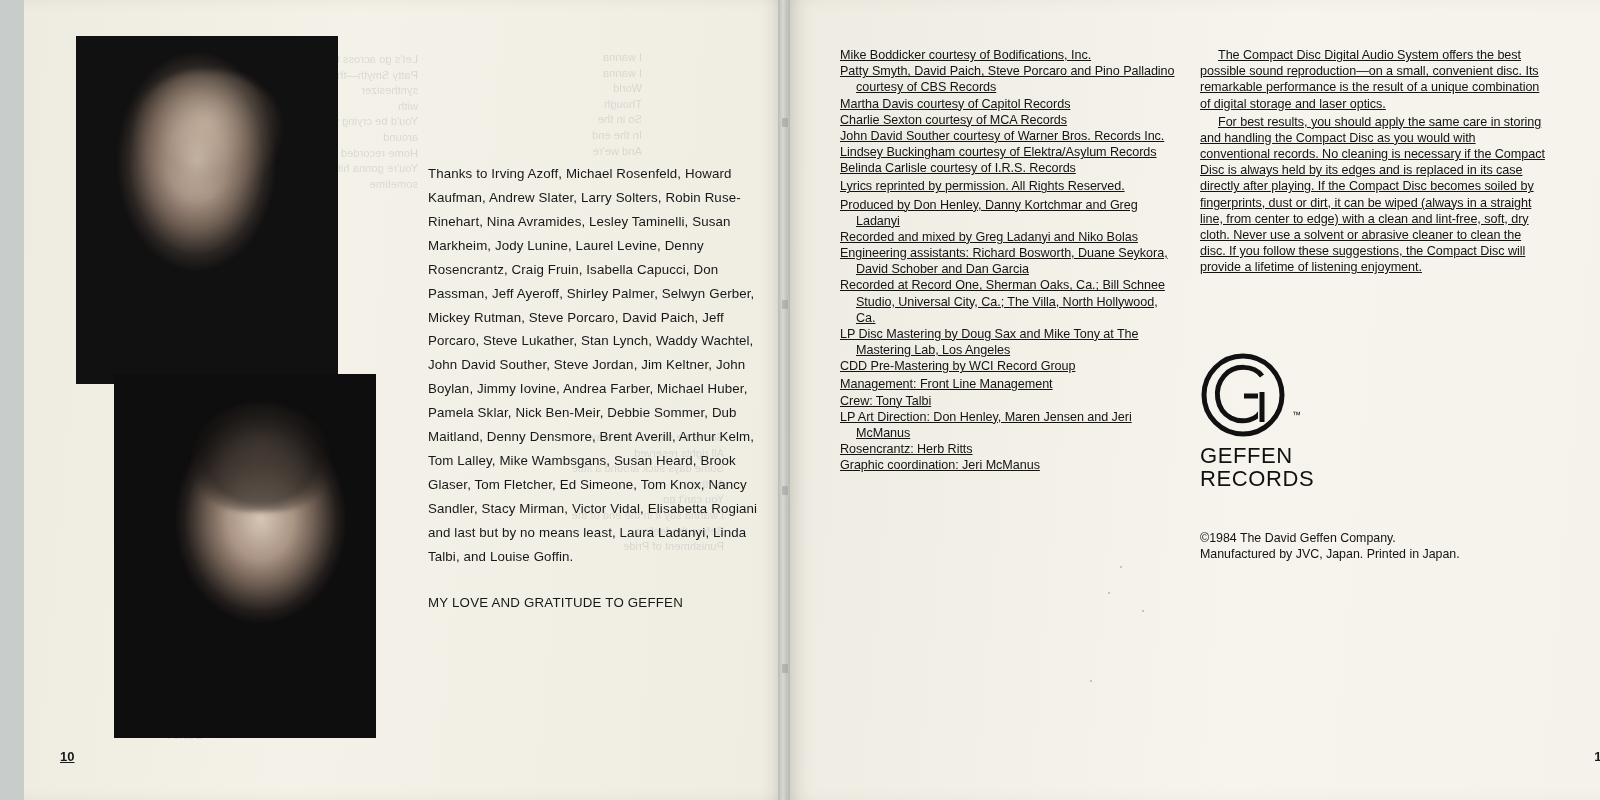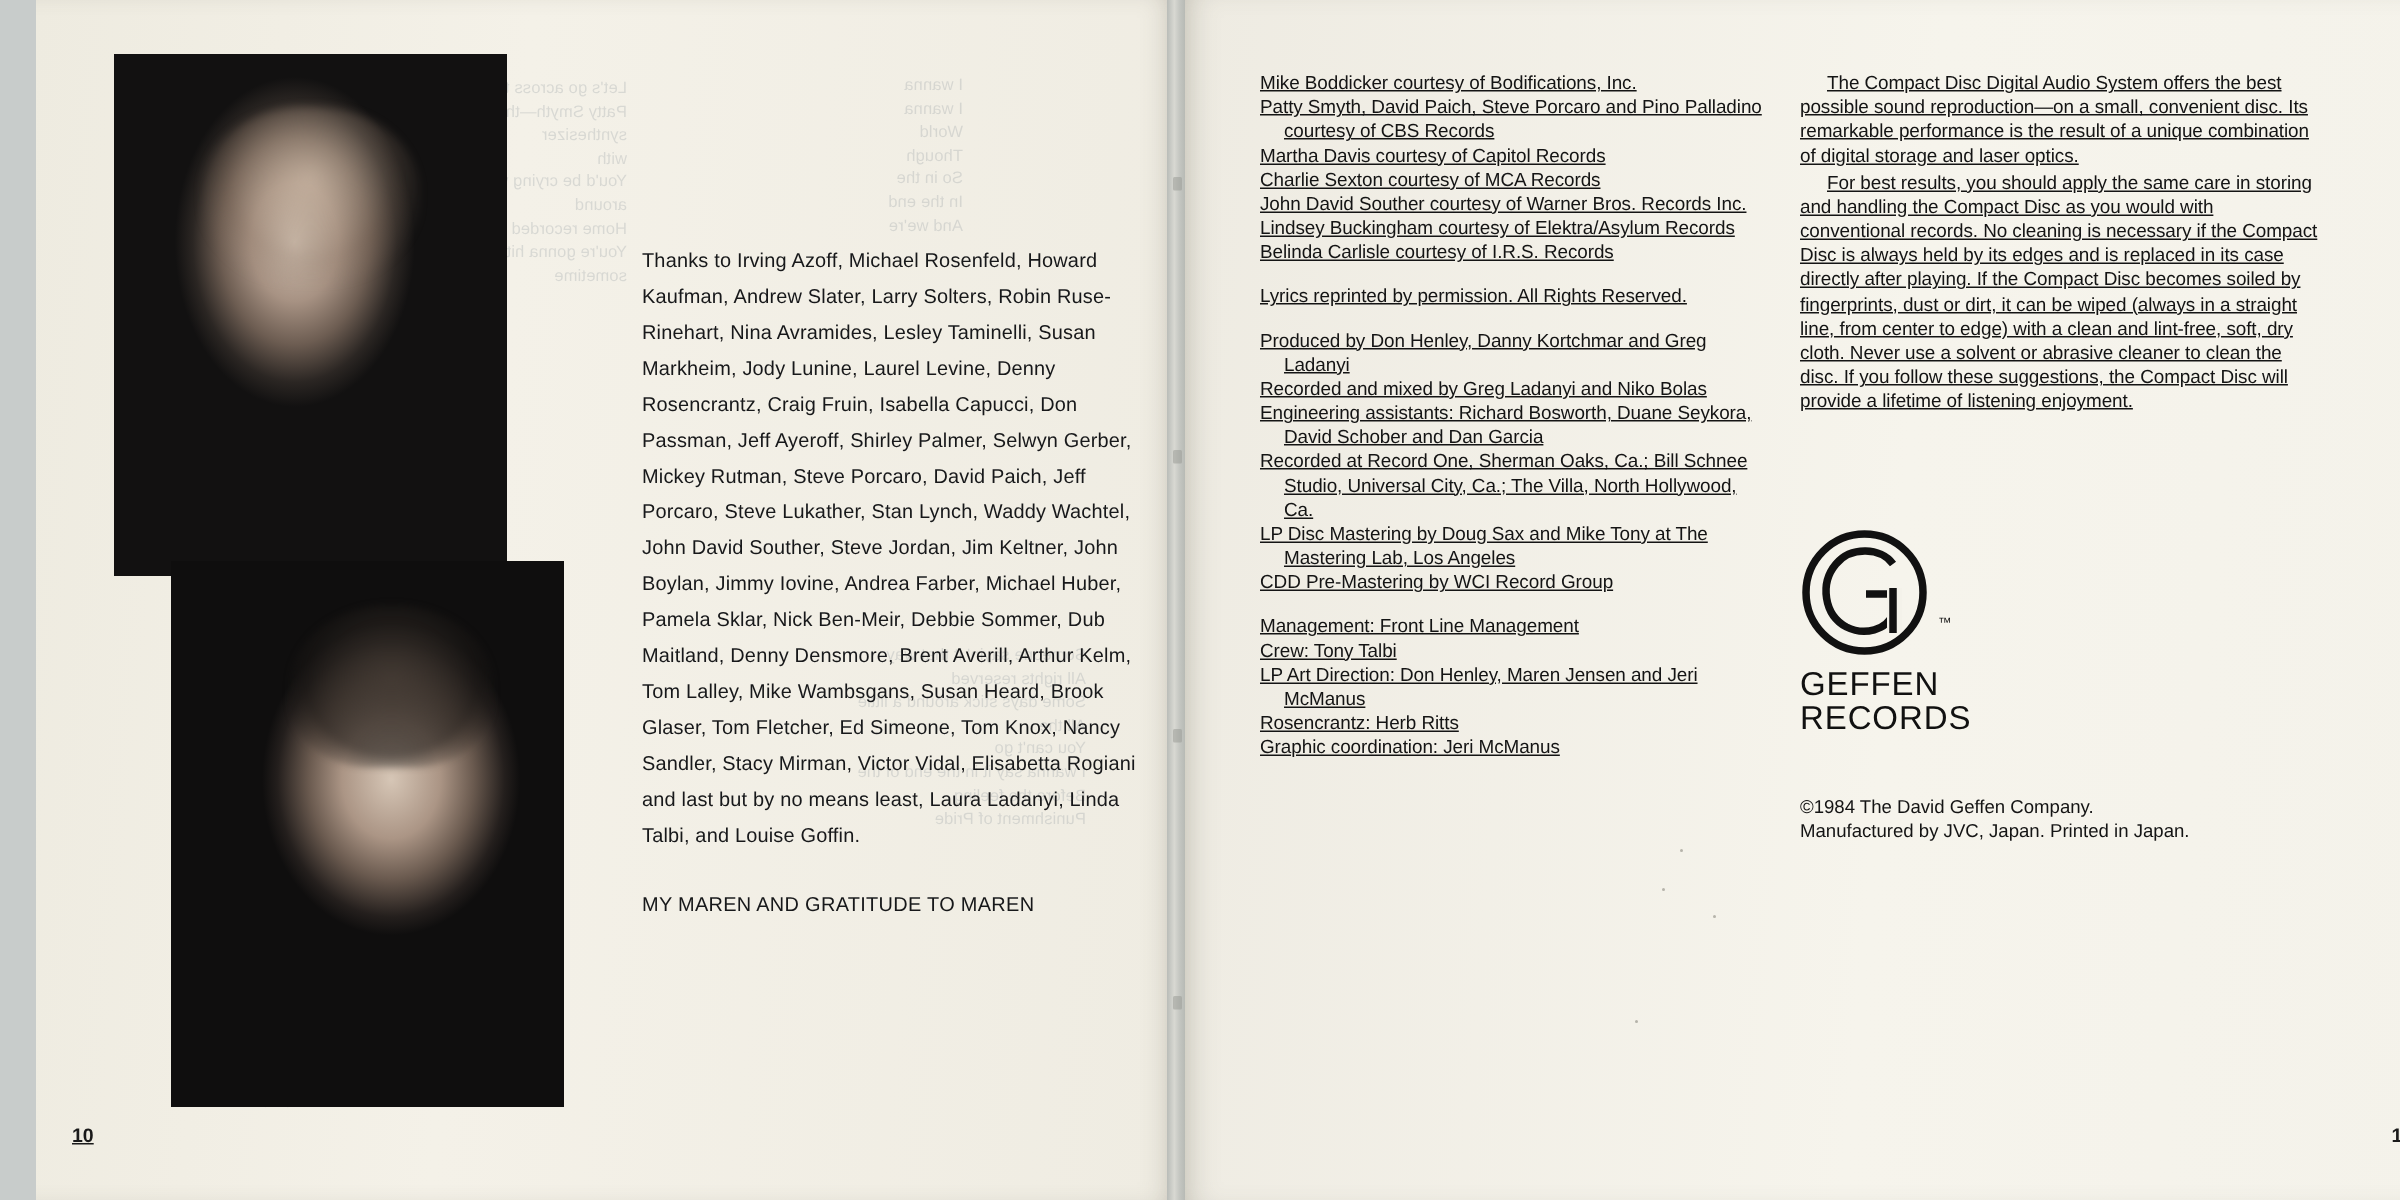--- a/index.html
+++ b/index.html
@@ -145,36 +145,36 @@
   .ghost-e { left: 500px; top: 430px; width: 200px; }
   .ghost-f { left: 28px;  top: 650px; width: 150px; }
 
   .folio {
     position: absolute;
     bottom: 36px;
     font-size: 13px;
     color: #1a1a1a;
     font-weight: 700;
   }
-  .folio-left  { left: 24px; text-decoration: underline; }
+  .folio-left  { left: 36px; text-decoration: underline; }
   .folio-right { right: 36px; }
 
   
   .col {
     position: absolute;
     font-size: 12.6px;
     line-height: 1.285;
     color: #141414;
     letter-spacing: -0.05px;
     text-decoration: underline;
   }
   .col-1 { left: 840px; top: 47px; width: 336px; }
   .col-2 { left: 1200px; top: 47px; width: 346px; }
   .blk { margin: 0 0 0 0; }
-  .blk + .blk { margin-top: 13px; }
+  .blk + .blk { margin-top: 2px; }
   .hang { padding-left: 16px; text-indent: -16px; }
   .para { text-indent: 18px; }
 
   
   .geffen {
     position: absolute;
     left: 1200px;
     top: 352px;
     width: 190px;
   }
@@ -274,21 +274,21 @@
 
     <div class="photo photo-top">
       <div class="portrait-a"></div>
     </div>
     <div class="photo photo-bottom">
       <div class="portrait-b"></div>
     </div>
 
     <div class="thanks">
       <p>Thanks to Irving Azoff, Michael Rosenfeld, Howard Kaufman, Andrew Slater, Larry Solters, Robin Ruse-Rinehart, Nina Avramides, Lesley Taminelli, Susan Markheim, Jody Lunine, Laurel Levine, Denny Rosencrantz, Craig Fruin, Isabella Capucci, Don Passman, Jeff Ayeroff, Shirley Palmer, Selwyn Gerber, Mickey Rutman, Steve Porcaro, David Paich, Jeff Porcaro, Steve Lukather, Stan Lynch, Waddy Wachtel, John David Souther, Steve Jordan, Jim Keltner, John Boylan, Jimmy Iovine, Andrea Farber, Michael Huber, Pamela Sklar, Nick Ben-Meir, Debbie Sommer, Dub Maitland, Denny Densmore, Brent Averill, Arthur Kelm, Tom Lalley, Mike Wambsgans, Susan Heard, Brook Glaser, Tom Fletcher, Ed Simeone, Tom Knox, Nancy Sandler, Stacy Mirman, Victor Vidal, Elisabetta Rogiani and last but by no means least, Laura Ladanyi, Linda Talbi, and Louise Goffin.</p>
-      <p class="dedication">MY MAREN AND GRATITUDE TO MAREN</p>
+      <p class="dedication">MY LOVE AND GRATITUDE TO GEFFEN</p>
     </div>
 
     <div class="folio folio-left">10</div>
   </div>
 
   <div class="gutter">
     <div class="gutter-stitch" style="top:118px"></div>
     <div class="gutter-stitch" style="top:300px"></div>
     <div class="gutter-stitch" style="top:486px"></div>
     <div class="gutter-stitch" style="top:664px"></div>

